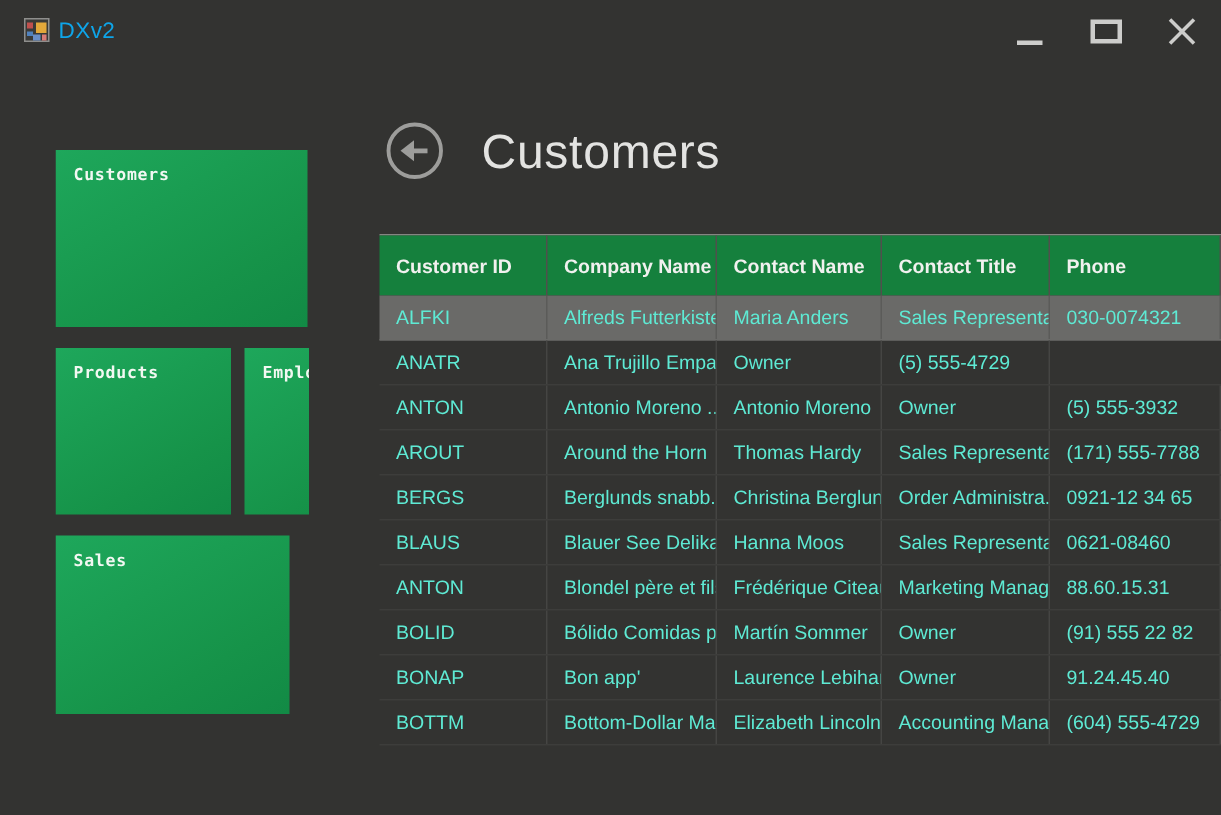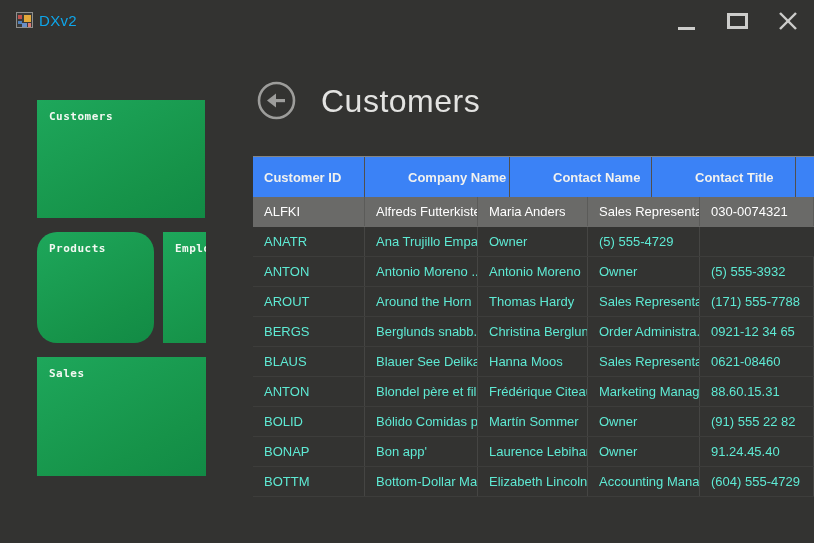--- a/index.html
+++ b/index.html
@@ -46,55 +46,55 @@
   .tile {
     position:absolute;
     background:linear-gradient(150deg,#1ea75b 0%,#169349 70%,#128a45 100%);
     color:#f2f8f2;
     font-family:"DejaVu Sans Mono", monospace;
     font-size:11px; font-weight:bold; letter-spacing:0.5px;
     padding:10px 0 0 12px;
     cursor:pointer;
   }
   .tile-customers { left:0;   top:0;    width:168px; height:118px; }
-  .tile-products  { left:0;   top:132px; width:117px; height:111px;border-radius:20px; }
+  .tile-products  { left:0;   top:132px; width:117px; height:111px; }
   .tile-employees { left:126px;top:132px; width:117px; height:111px; }
-  .tile-sales     { left:0;   top:257px; width:169px; height:119px; }
+  .tile-sales     { left:0;   top:257px; width:156px; height:119px; }
 
   
   .back-button { position:absolute; left:256px; top:80px; width:41px; height:41px; cursor:pointer; }
   .page-title {
     position:absolute; left:321px; top:80px; height:42px; line-height:42px;
     font-size:32px; font-weight:300; color:#e3e3e1; letter-spacing:0.5px;
   }
 
   
   .grid {
     position:absolute; left:253px; top:156px; width:561px;
     border-top:1px solid #858582;
   }
   .grid-header, .grid-row {
     display:grid;
     grid-template-columns:112px 113px 110px 112px 1fr;
   }
-  .grid-header { height:40px; background:#3b82f6;gap:32px; }
+  .grid-header { height:40px; background:#15803d; }
   .grid-header .cell {
     font-weight:bold; font-size:13px; color:#f1f1ef;
     border-right:1px solid #514f4d;
   }
   .cell {
     display:flex; align-items:center;
     padding-left:11px;
     white-space:nowrap; overflow:hidden;
     font-size:13px; color:#5eead4;
   }
   .grid-row { height:30px; border-bottom:1px solid #3d3d3b; cursor:pointer; }
   .grid-row .cell { border-right:1px solid #454543; }
   .grid-row.selected { background:#6a6a68; border-bottom-color:#6a6a68; }
-  .grid-row.selected .cell { color:#ffffff; border-right-color:#5b5b59; }
+  .grid-row.selected .cell { color:#5eead4; border-right-color:#5b5b59; }
 </style>
 </head>
 <body>
 
 <div class="titlebar">
   <div class="app-icon">
     <div class="sq sq-red"></div>
     <div class="sq sq-blue1"></div>
     <div class="sq sq-orange"></div>
     <div class="sq sq-blue2"></div>

